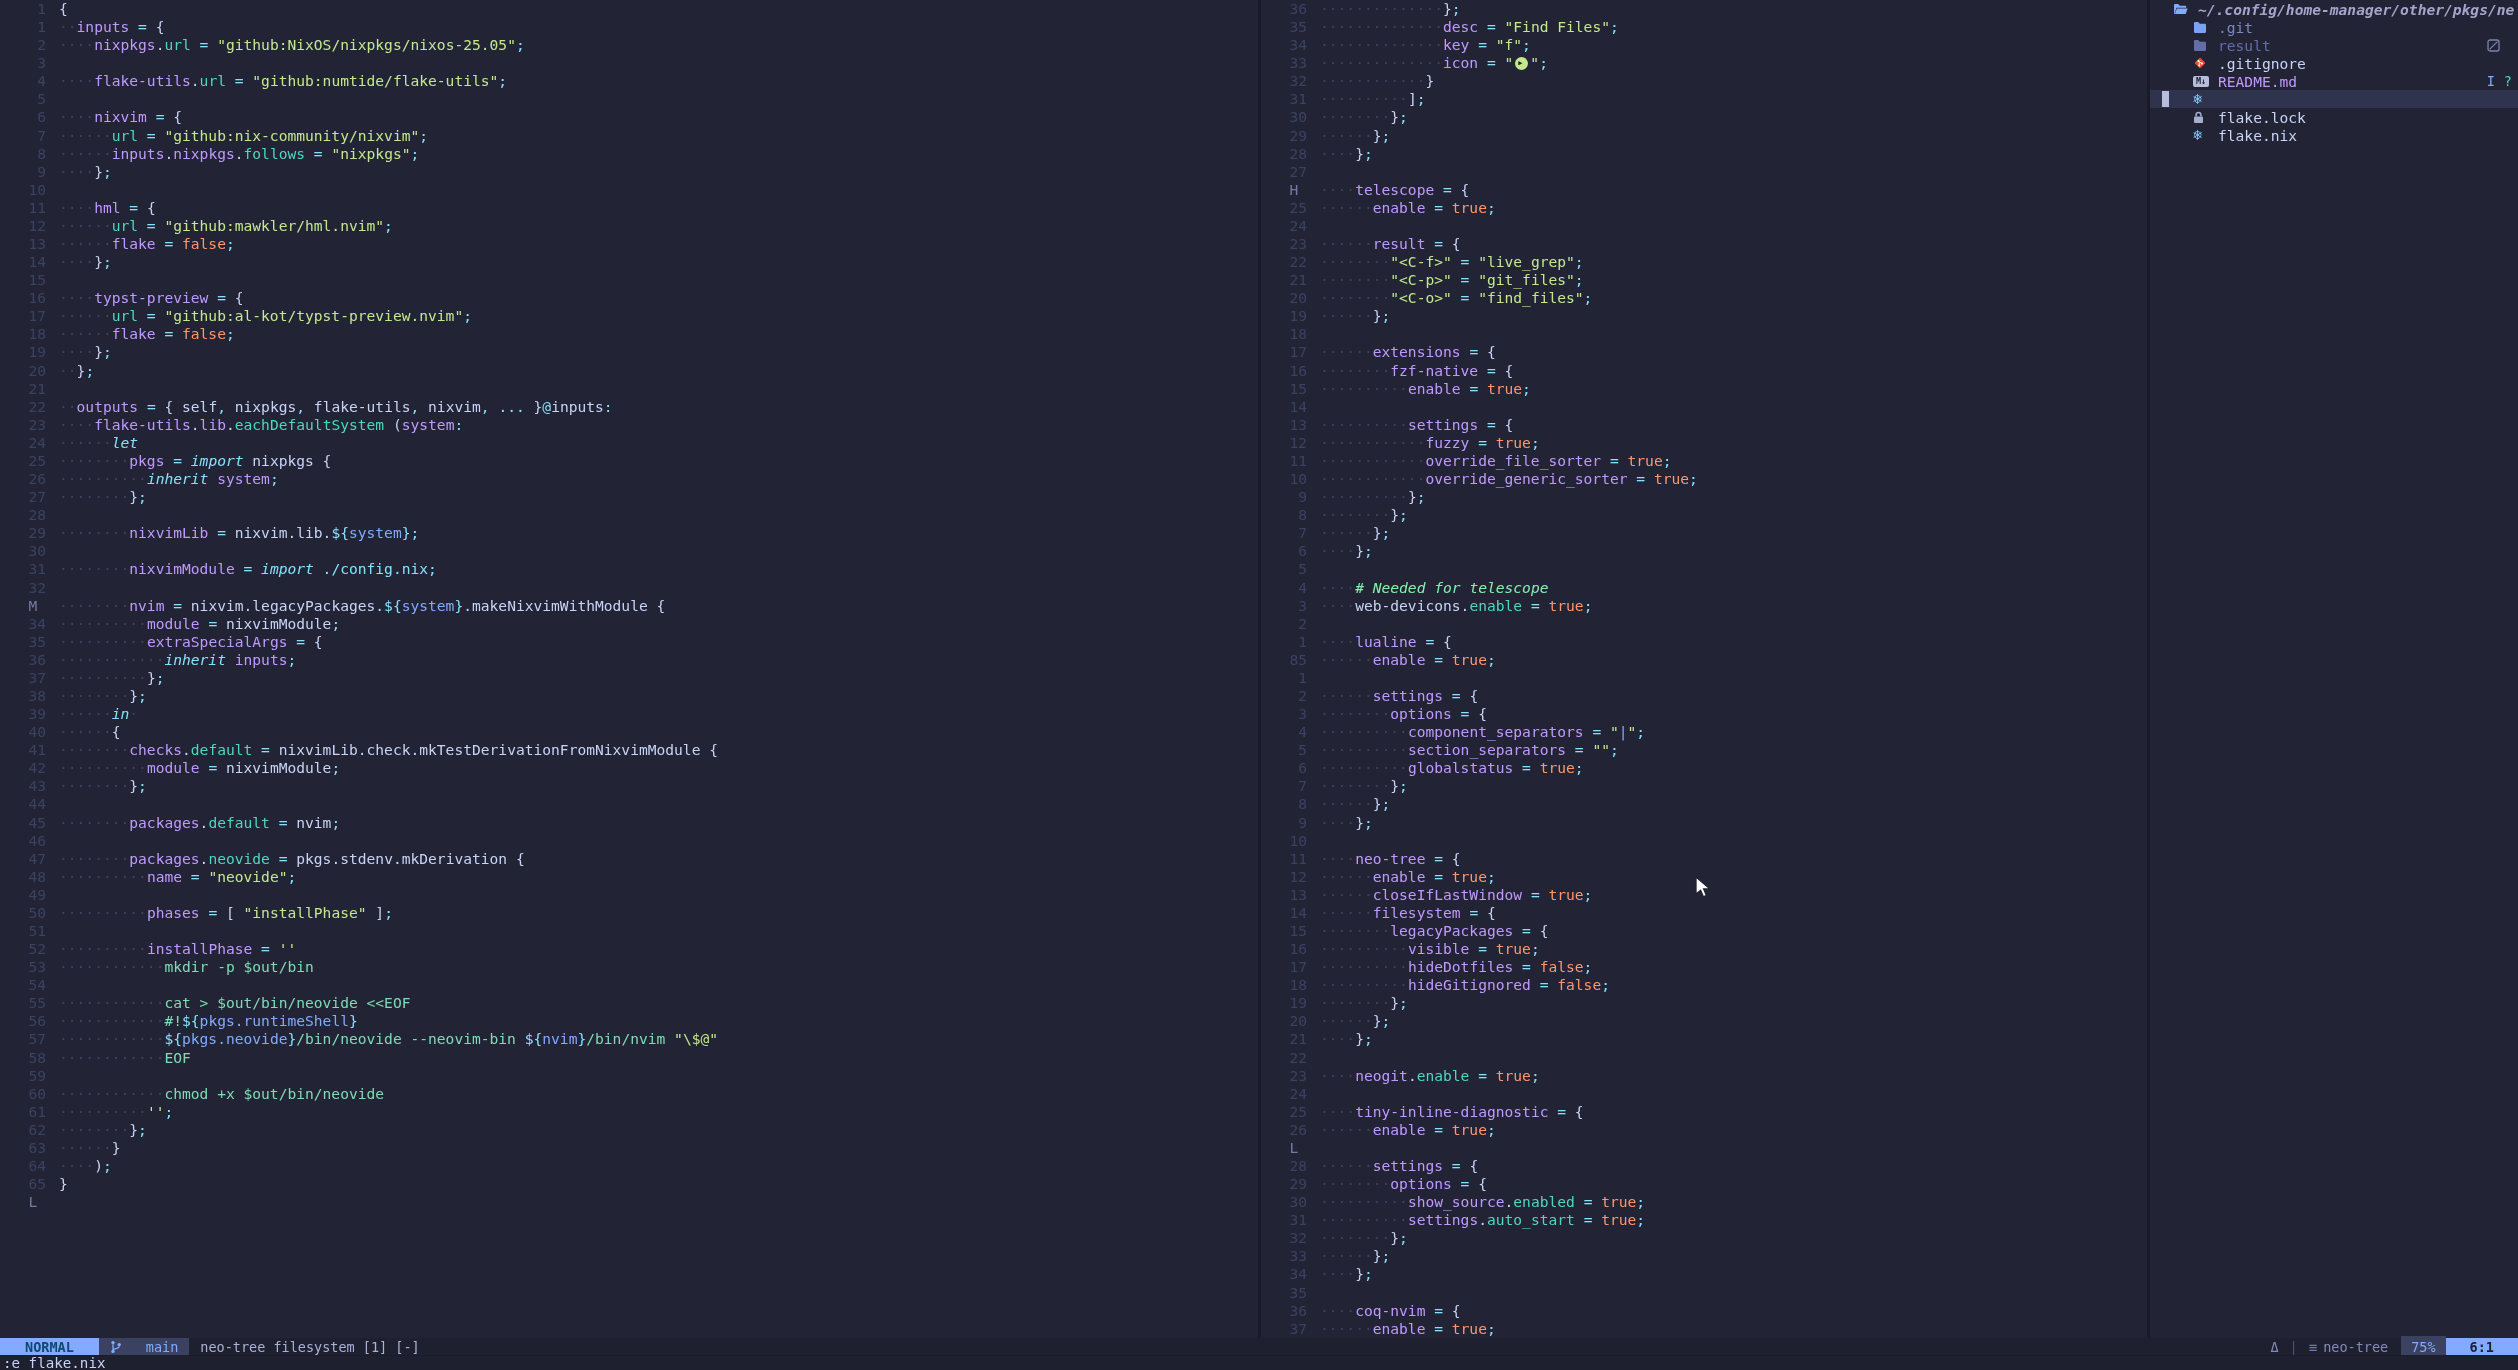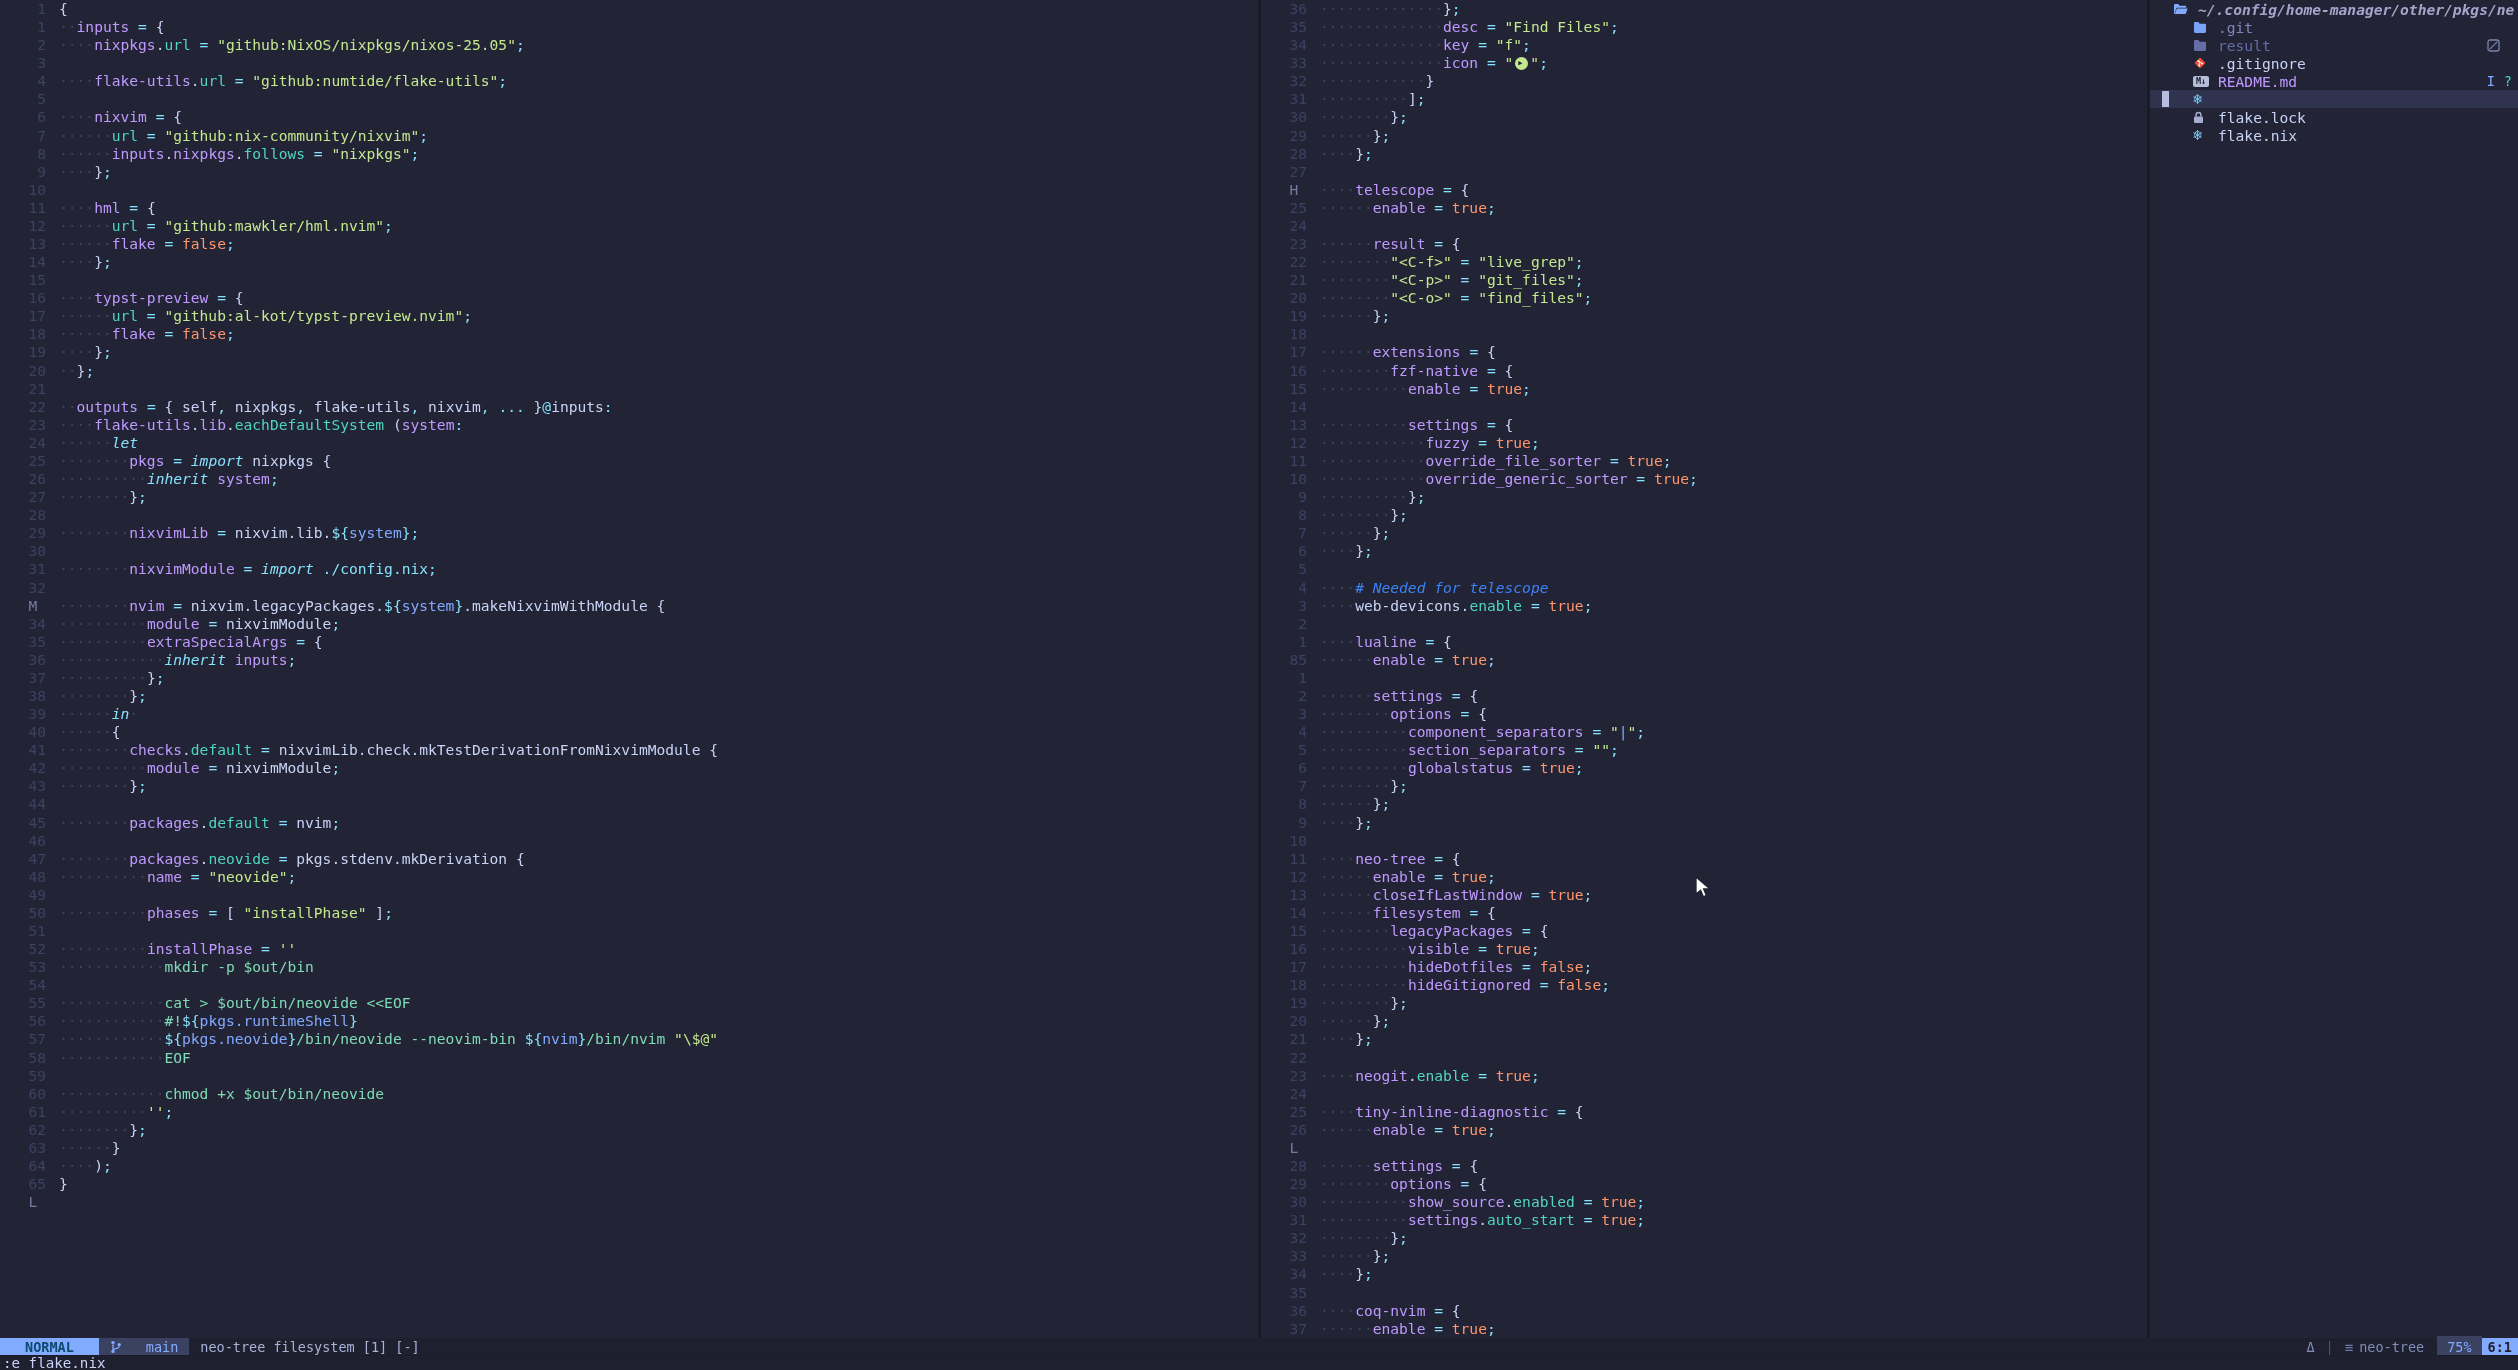--- a/index.html
+++ b/index.html
@@ -6,21 +6,21 @@
     font-family:"DejaVu Sans Mono",monospace;}
   #screen{position:relative;width:2518px;height:1370px;}
   .pane{position:absolute;top:0;height:1338px;overflow:hidden;background:#222436;}
   .vsep{position:absolute;top:0;width:3px;height:1338px;background:#191b29;}
   .row{height:18.081px;line-height:18.081px;display:flex;font-size:14.6px;white-space:pre;}
   .ln{flex:0 0 46px;text-align:right;color:#3b4261;white-space:pre;}
   .ln.mark{color:#737aa2;}
   .code{margin-left:13px;white-space:pre;}
   .tk-p{color:#c8d3f5}.tk-k{color:#c099ff}.tk-m{color:#4fd6be}.tk-o{color:#86e1fc}
   .tk-s{color:#c3e88d}.tk-b{color:#ff966c}.tk-i{color:#82aaff}.tk-id{color:#86e1fc}
-  .tk-kw{color:#86e1fc;font-style:italic}.tk-c{color:#3b82f6;font-style:italic}
+  .tk-kw{color:#86e1fc;font-style:italic}.tk-c{color:#86efac;font-style:italic}
   .tk-sh{color:#7fdbb5}.tk-pa{color:#86e1fc}.tk-ws{color:#3b4261}
   .tk-tgi{display:inline-block;width:13px;height:13px;border-radius:50%;background:#c3e88d;
     position:relative;vertical-align:-2px;margin:0 2px;}
   .tk-tgi::after{content:"▶";position:absolute;left:3px;top:-3.5px;font-size:7px;color:#222436;}
   
   #neotree{position:absolute;top:0;left:2150px;width:368px;height:1338px;background:#222436;overflow:hidden;}
   .nt-row{position:relative;height:18.081px;display:flex;align-items:center;font-size:14.6px;
     white-space:nowrap;overflow:hidden;}
   .nt-root{padding-left:23px;color:#a9a3cc;font-weight:bold;font-style:italic;}
   .nt-item{padding-left:43px;}
@@ -38,21 +38,21 @@
   .sl-left,.sl-right{display:flex;align-items:center;height:17px;}
   .chip{display:inline-flex;align-items:center;height:17px;}
   .chip.mode{background:#82aaff;color:#0c4a6e;font-weight:bold;padding:0 25px;}
   .chip.branch{background:#3b4261;color:#82aaff;padding:0 11px;gap:24px;}
   .sl-title{color:#a9b1d6;margin-left:11px;}
   .sl-delta{color:#828bb8;margin-right:11px;}
   .sl-sep{color:#4a5173;margin-right:11px;}
   .sl-ft{color:#828bb8;display:inline-flex;align-items:center;gap:6px;margin-right:13px;}
   .sl-list-icon{color:#6f7aa6;font-size:14px;}
   .chip.pct{background:#3b4261;color:#82aaff;padding:2px 10px;}
-  .chip.pos{background:#82aaff;color:#1e2030;padding:0 6px;font-weight:bold;}
+  .chip.pos{background:#82aaff;color:#1e2030;padding:0 24px;font-weight:bold;}
   
   #cmdline{position:absolute;left:0;top:1355px;width:2518px;height:15px;background:#1e2030;
     color:#c8d3f5;font-size:14.2px;line-height:15px;padding-left:3px;border-top:1px solid #1a1c2a;box-sizing:border-box;}
   #mouse{position:absolute;left:1694px;top:876px;}
 </style>
 </head>
 <body>
 
 <div id="screen">
   <div class="pane" id="pane-left" style="left:0;width:1258px">

